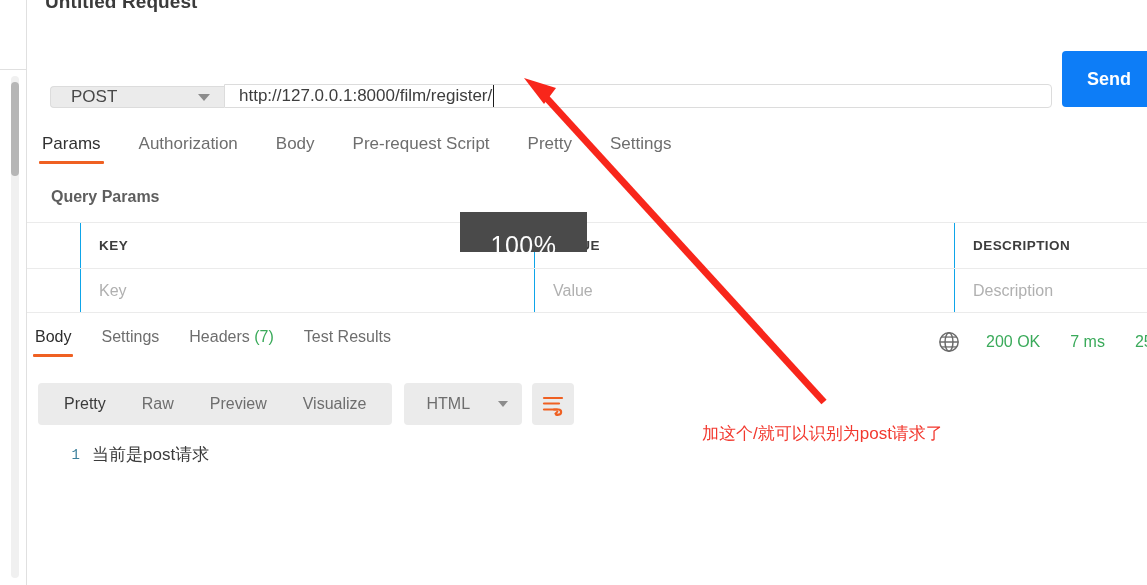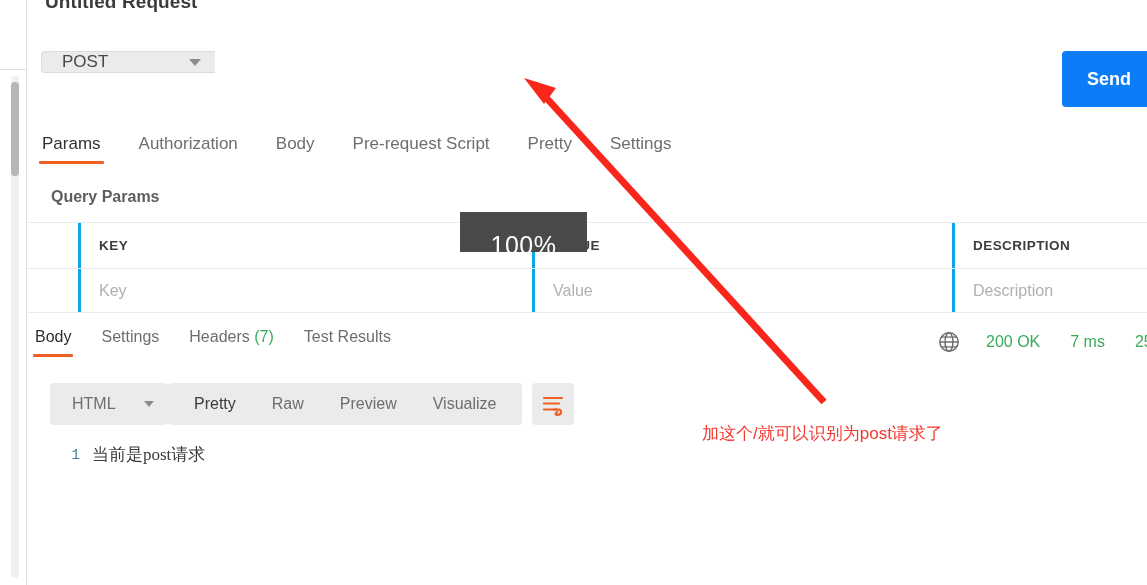--- a/index.html
+++ b/index.html
@@ -55,24 +55,24 @@
     font-size: 19px;
     font-weight: 600;
     color: #3b3b3b;
     letter-spacing: .1px;
     white-space: nowrap;
   }
 
   
   #url-row {
     position: absolute;
-    left: 41px; top: 51px;
+    left: 50px; top: 51px;
     height: 57px;
     display: flex;
-    align-items: flex-start;
+    align-items: flex-end;
   }
   #method-select {
     width: 174px;
     background: #ebebeb;
     border: 1px solid #dcdcdc;
     border-right: none;
     border-radius: 4px 0 0 4px;
     display: flex;
     align-items: center;
     justify-content: space-between;
@@ -180,21 +180,21 @@
     display: flex;
     border-top: 1px solid #ebebeb;
     border-bottom: 1px solid #ebebeb;
     box-sizing: border-box;
   }
   .ptable-row.header { height: 47px; }
   .ptable-row.input { height: 44px; border-top: none; }
   .pcell {
     display: flex;
     align-items: center;
-    border-right: 3px solid #0ea5e9;
+    border-right: 1px solid #0ea5e9;
     box-sizing: border-box;
     padding-left: 18px;
   }
   .pcell.check { width: 54px; padding-left: 0; }
   .pcell.key { width: 454px; }
   .pcell.value { width: 420px; }
   .pcell.desc { width: 192px; border-right: none; }
   .phead {
     font-size: 13.5px;
     font-weight: 700;
@@ -348,21 +348,21 @@
   }
   #line-number {
     font-size: 14px;
     color: #3b7f9b;
     font-family: "Liberation Mono", "DejaVu Sans Mono", monospace;
   }
   #code-text {
     padding-top: 3px;
     font-size: 17px;
     color: #3b3b3b;
-    font-family: Liberation Serif, serif;
+    font-family: Liberation Sans, sans-serif;
   }
 
   
   #annotation-arrow {
     position: absolute;
     left: 0; top: 0;
     width: 1147px; height: 585px;
     pointer-events: none;
     z-index: 50;
   }
@@ -383,20 +383,24 @@
 </div>
 <div id="vscroll-track"></div>
 <div id="vscroll-thumb"></div>
 
 <div id="request-title">Untitled Request</div>
 
 <div id="url-row">
   <div id="method-select">
     <span id="method-label">POST</span>
     <span class="caret"></span>
+  </div>
+  <div id="url-input-wrap">
+    <span id="url-text">http://127.0.0.1:8000/film/register/</span>
+      <span id="url-caret"></span>
   </div>
 </div>
 <button id="send-button">Send</button>
 
 <div id="request-tabs">
   <div class="rtab active">
     <span>Params</span>
   </div>
   <div class="rtab">
     <span>Authorization</span>
@@ -471,29 +475,29 @@
     <line x1="2" y1="12" x2="22" y2="12" stroke="#6b6b6b" stroke-width="1.6"></line>
     <line x1="3.6" y1="6.6" x2="20.4" y2="6.6" stroke="#6b6b6b" stroke-width="1.4"></line>
     <line x1="3.6" y1="17.4" x2="20.4" y2="17.4" stroke="#6b6b6b" stroke-width="1.4"></line>
   </svg>
   <span class="status-item">200 OK</span>
   <span class="status-item">7 ms</span>
   <span class="status-item">259</span>
 </div>
 
 <div id="body-toolbar">
-  <div id="format-select">
-    <span id="format-label">HTML</span>
-    <span class="caret-sm"></span>
-  </div>
   <div id="view-modes">
     <span class="vmode active">Pretty</span>
     <span class="vmode">Raw</span>
     <span class="vmode">Preview</span>
     <span class="vmode">Visualize</span>
+  </div>
+  <div id="format-select">
+    <span id="format-label">HTML</span>
+    <span class="caret-sm"></span>
   </div>
   <div id="wrap-button">
     <svg width="24" height="24" viewBox="0 0 24 24">
       <line x1="3" y1="6" x2="21" y2="6" stroke="#ef6022" stroke-width="2.2" stroke-linecap="round"></line>
       <line x1="3" y1="11.5" x2="18" y2="11.5" stroke="#ef6022" stroke-width="2.2" stroke-linecap="round"></line>
       <path d="M3 17.5 H16 a3 3 0 0 1 0 0 a3.2 3.2 0 0 1 0 0" stroke="#ef6022" stroke-width="2.2" fill="none" stroke-linecap="round"></path>
       <path d="M13 17.5 H17.5 a2.6 2.6 0 0 1 0 5.2 H15.2" stroke="#ef6022" stroke-width="2.2" fill="none" stroke-linecap="round" stroke-linejoin="round"></path>
       <polyline points="16.4,19.6 14.4,21.6 16.4,23.2" stroke="#ef6022" stroke-width="2" fill="none" stroke-linecap="round" stroke-linejoin="round"></polyline>
     </svg>
   </div>

